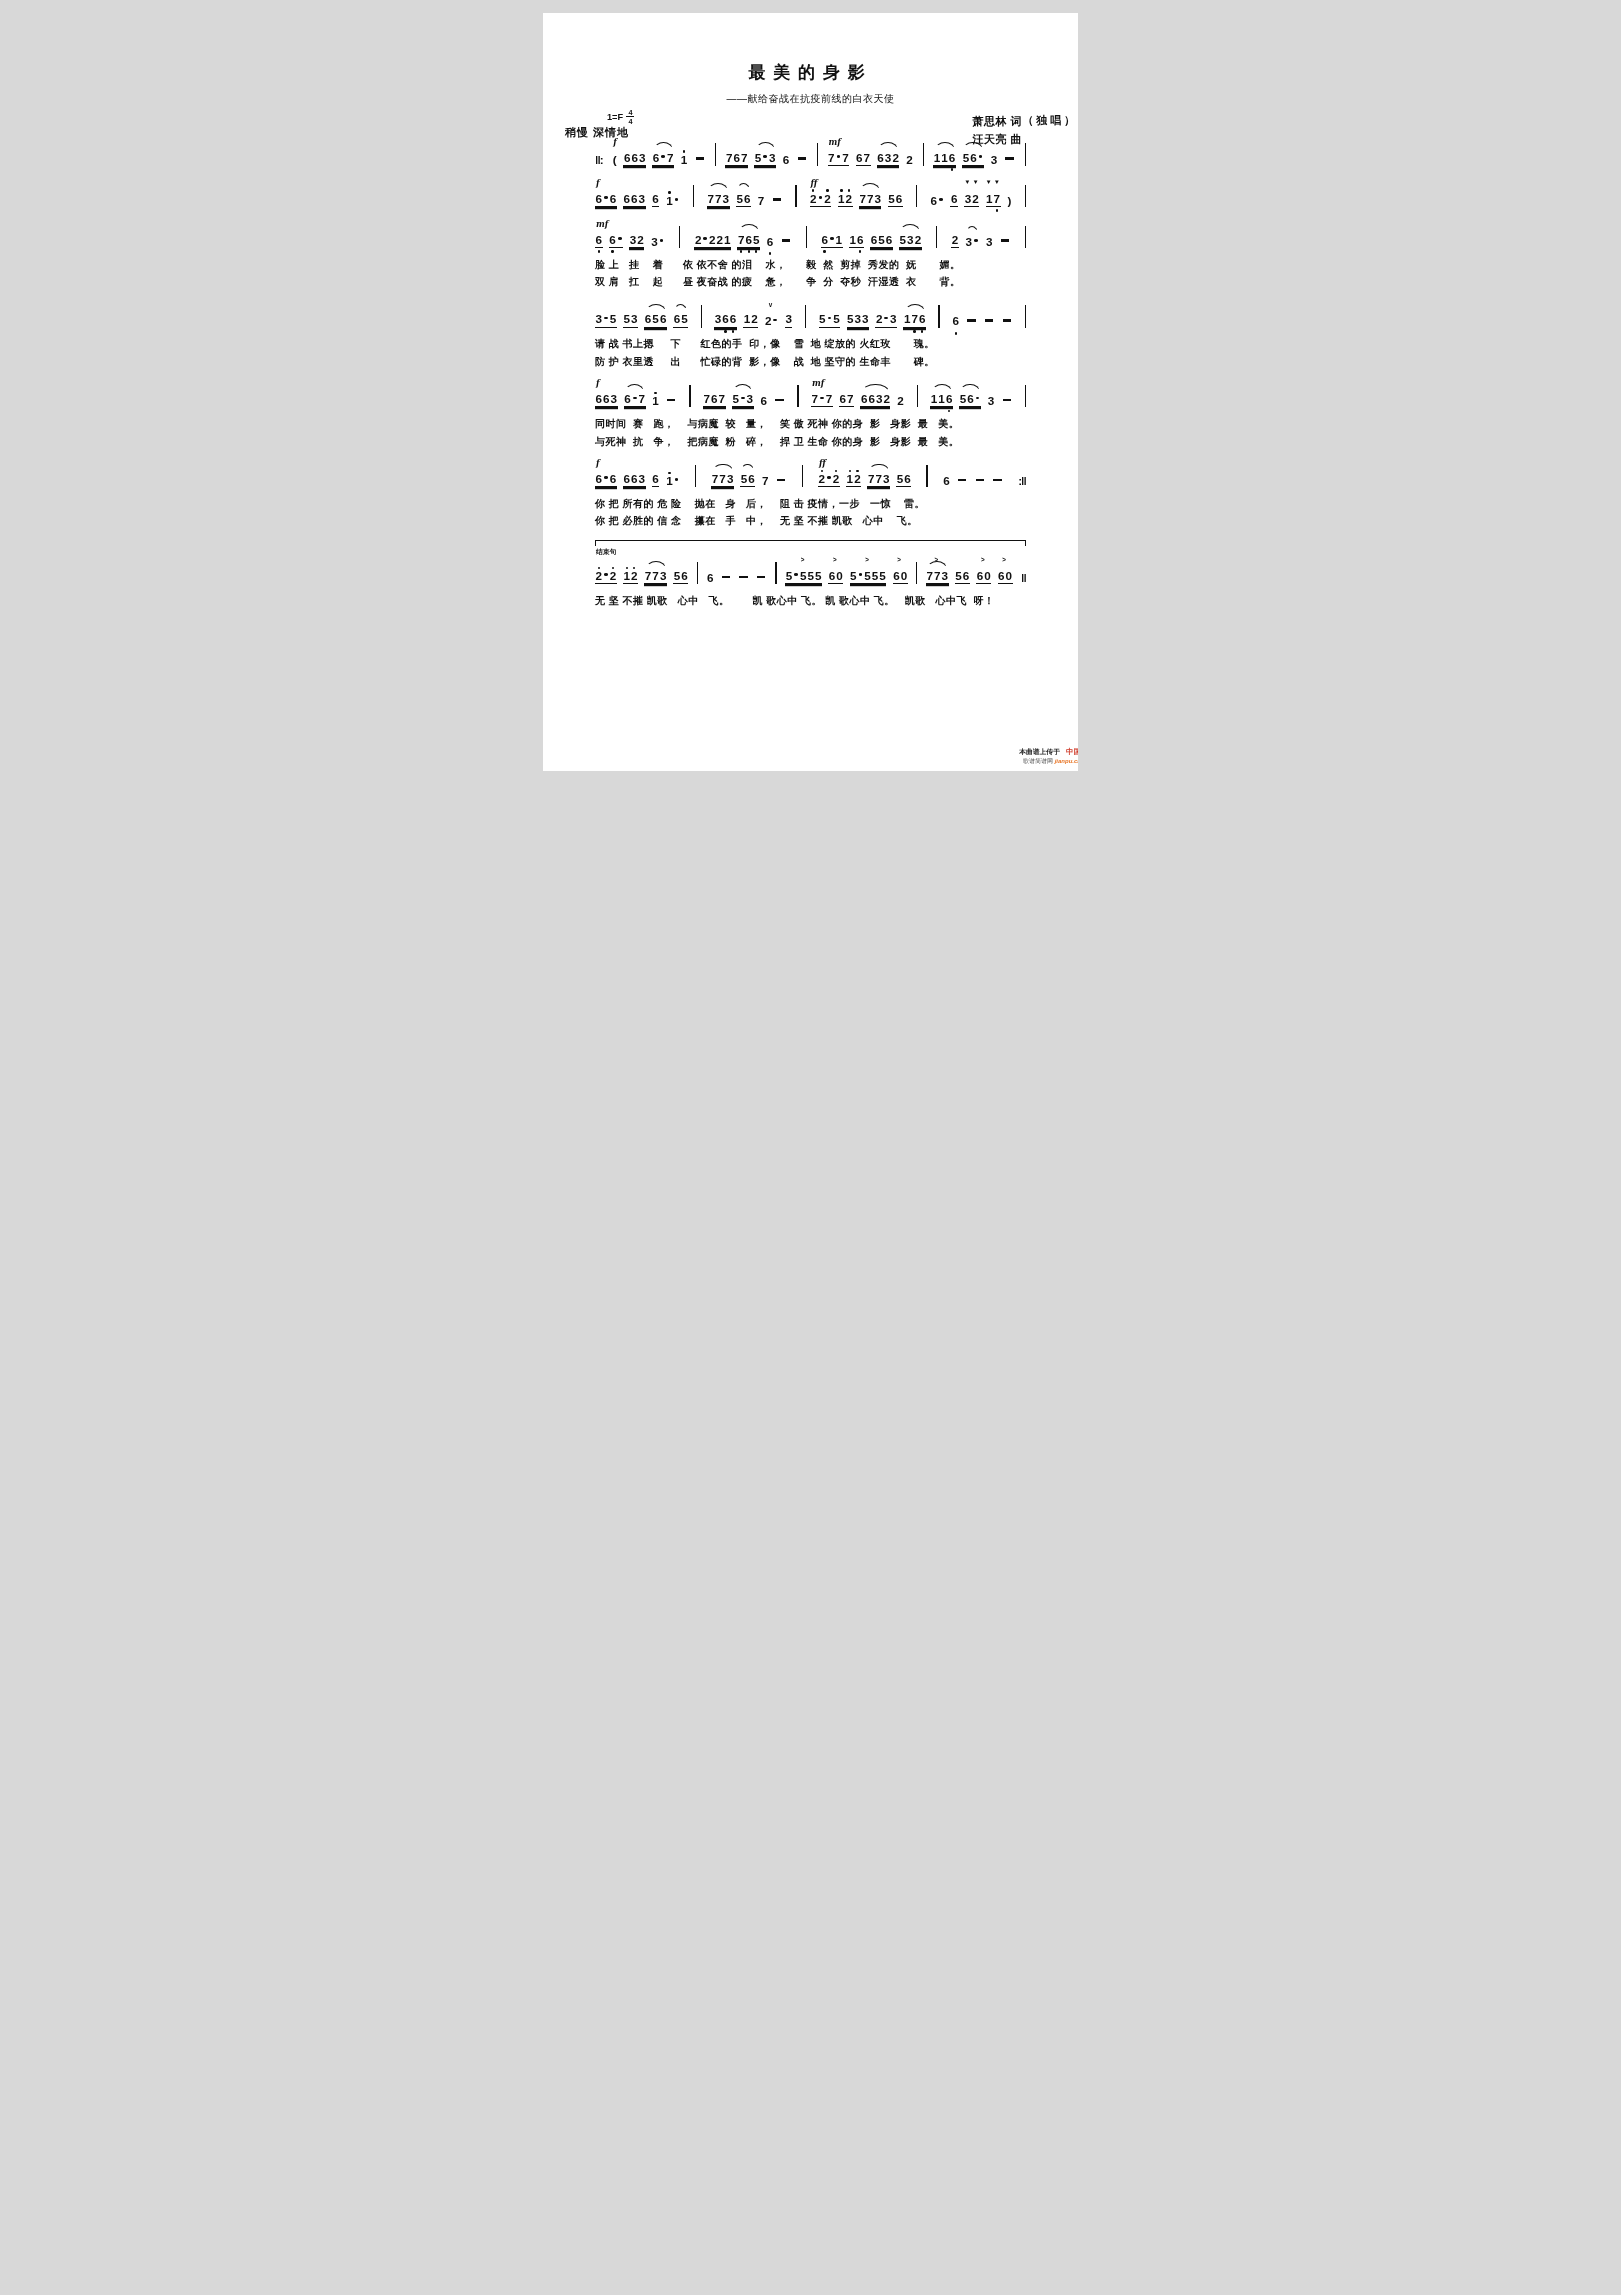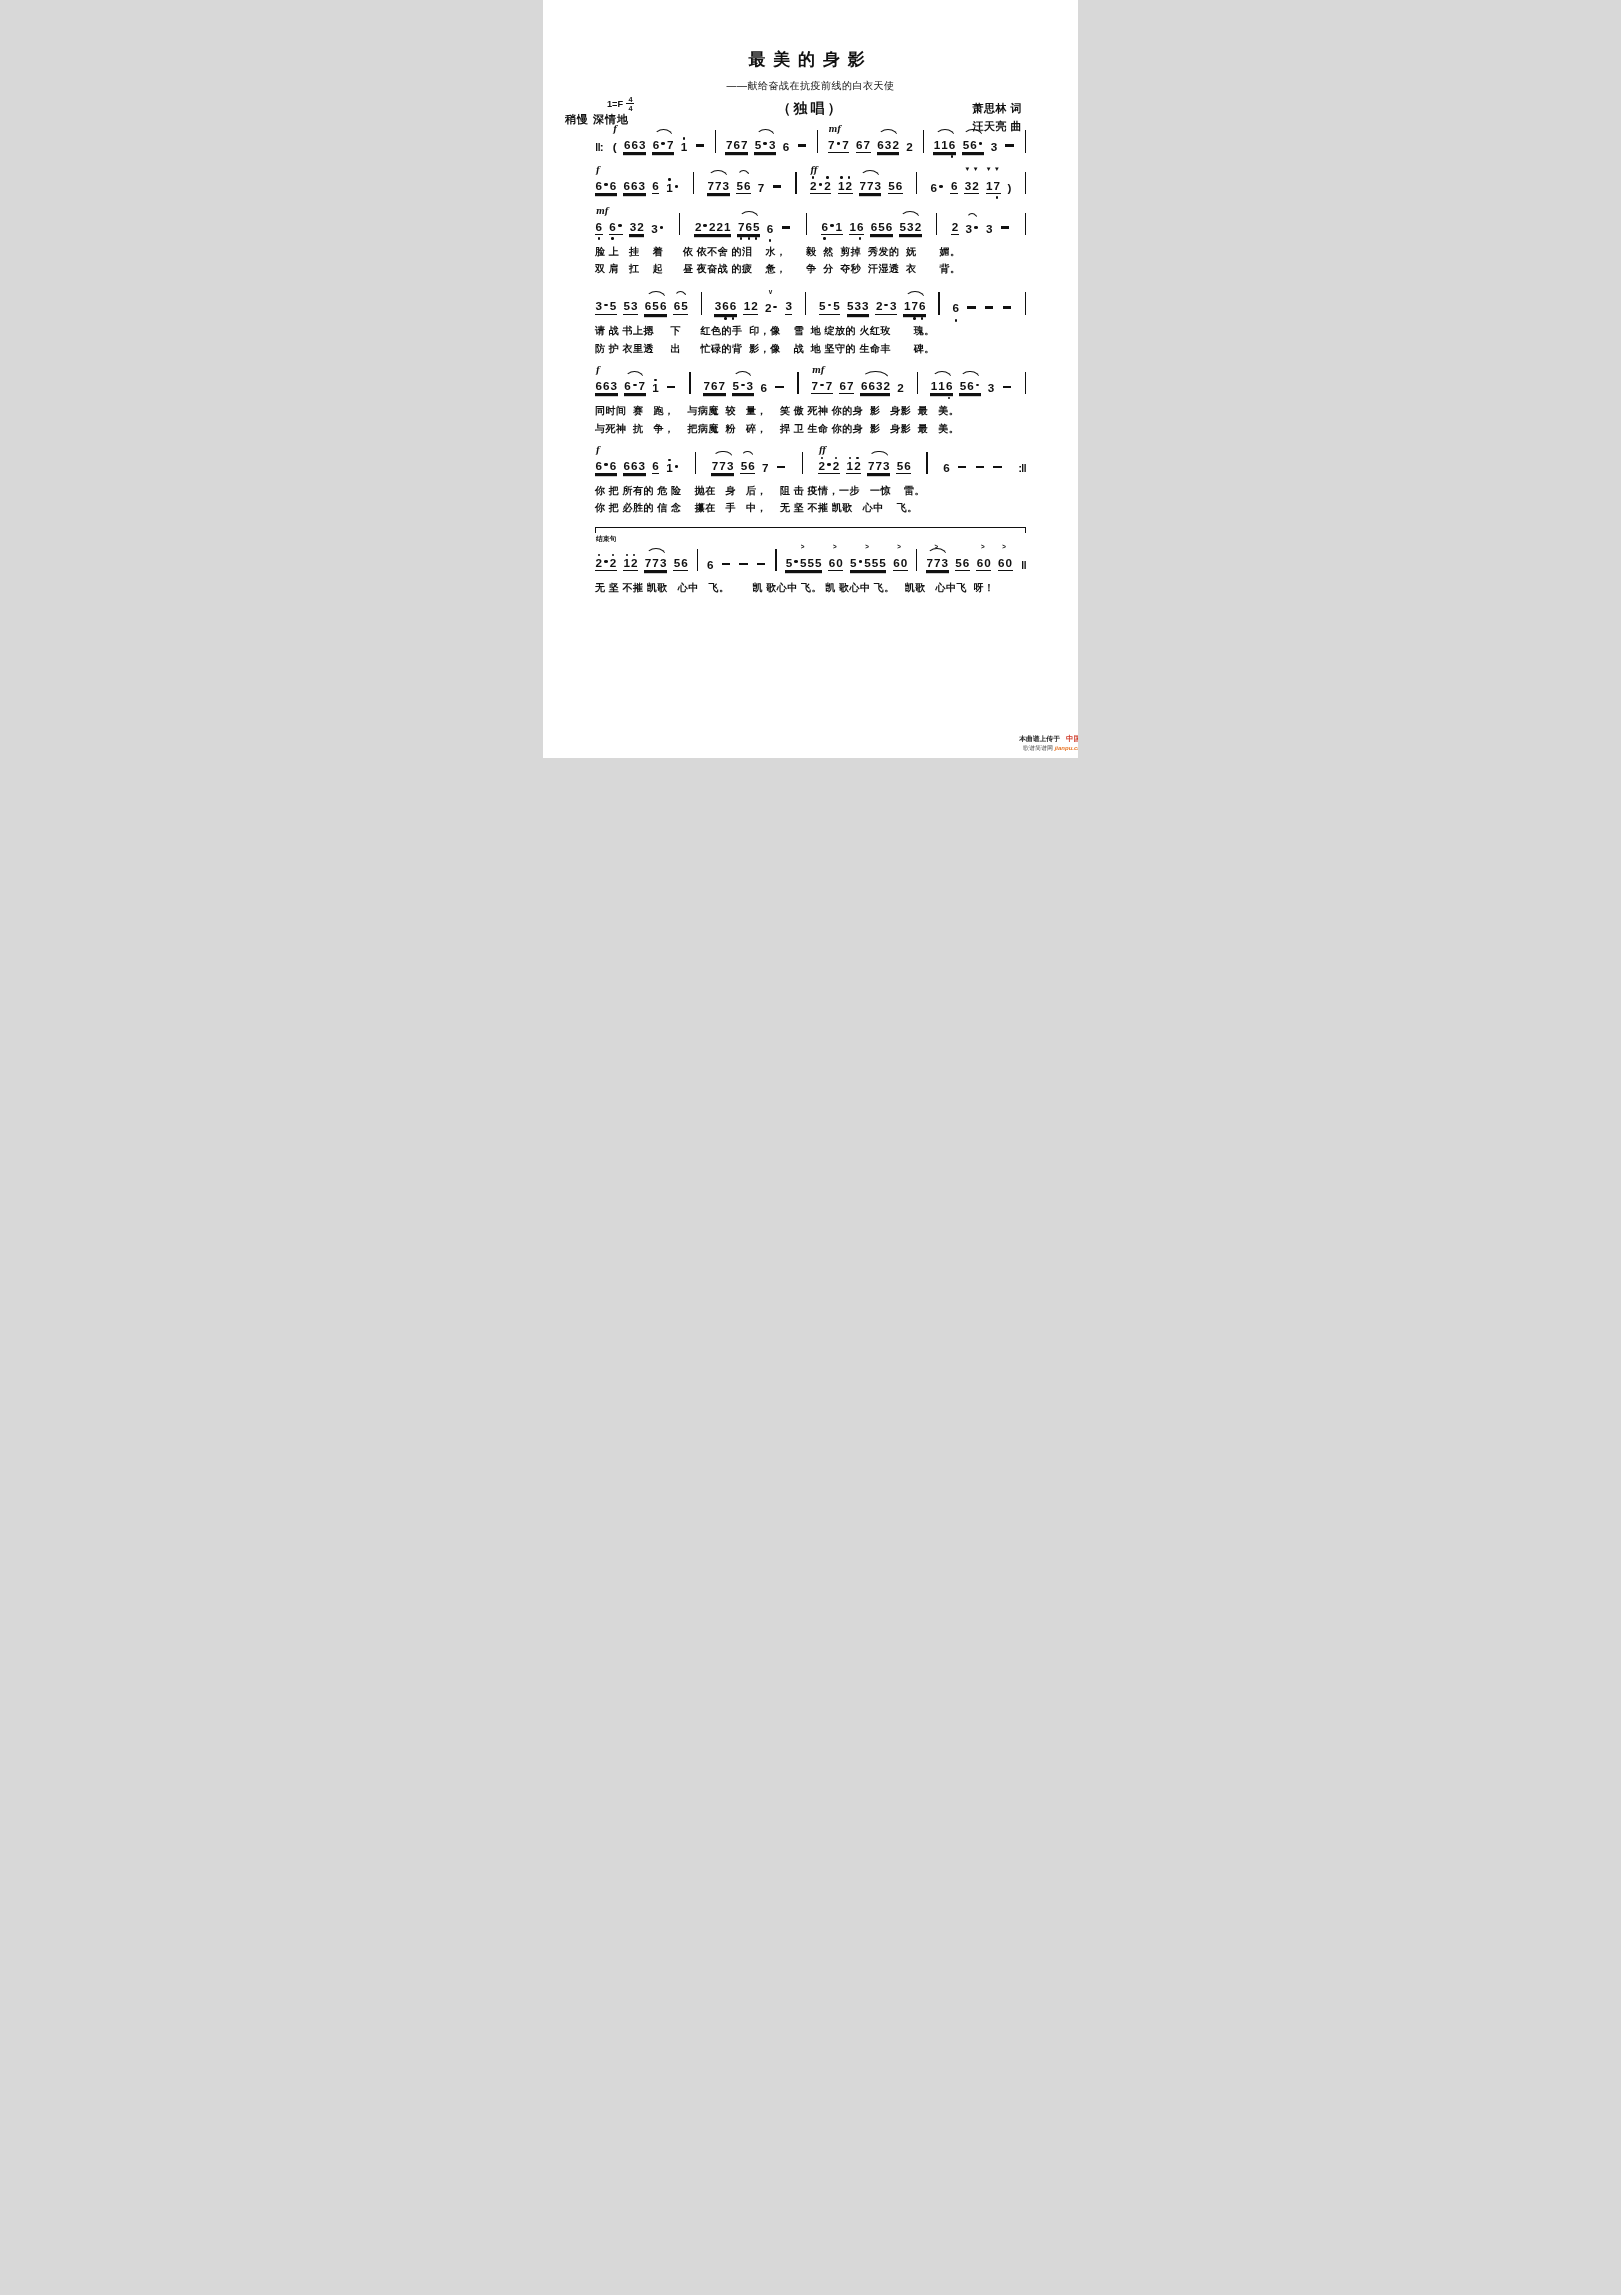--- a/index.html
+++ b/index.html
@@ -1,24 +1,24 @@
 <!DOCTYPE html>
 <html style="font-size:7.8px"><head>
 <meta charset="utf-8">
 <style>
   html,body{margin:0;padding:0;background:#d8d8d8;}
-  #page{position:relative;width:535px;height:758px;margin:0 auto;background:#ffffff;
+  #page{position:relative;width:535px;height:758px;margin:13px auto;background:#ffffff;
         overflow:hidden;color:#111;font-family:"Liberation Sans",sans-serif;}
   .content{padding:0 52px;}
 
   
   #header{position:relative;height:123px;}
   .title{padding-top:48px;text-align:center;font-size:17px;font-weight:800;letter-spacing:7.8px;}
   .subtitle{text-align:center;font-size:10px;font-weight:400;margin-top:7.8px;letter-spacing:0.5px;}
-  .perf{text-align:center;font-size:14px;font-weight:600;margin-top:6.8px;letter-spacing:2.9px;}
+  .perf{text-align:right;font-size:11px;font-weight:600;margin-top:6.8px;letter-spacing:2.9px;}
   .keysig{position:absolute;left:64px;top:95px;display:flex;align-items:center;font-weight:700;font-size:9.2px;}
   .meter{display:inline-flex;flex-direction:column;align-items:center;margin-left:3.4px;line-height:1;}
   .meter span{font-size:7.3px;font-weight:800;padding:0.5px 1.9px;}
   .meter .den{border-top:1.2px solid #111;}
   .tempo{position:absolute;left:22px;top:112px;font-size:11px;font-weight:700;letter-spacing:1px;}
   .credits{position:absolute;right:56px;top:99px;font-size:11px;font-weight:600;line-height:1.65;text-align:right;letter-spacing:0.5px;}
 
   
   #systems{margin-top:2.9px;}
   .system{margin-bottom:7.8px;}

